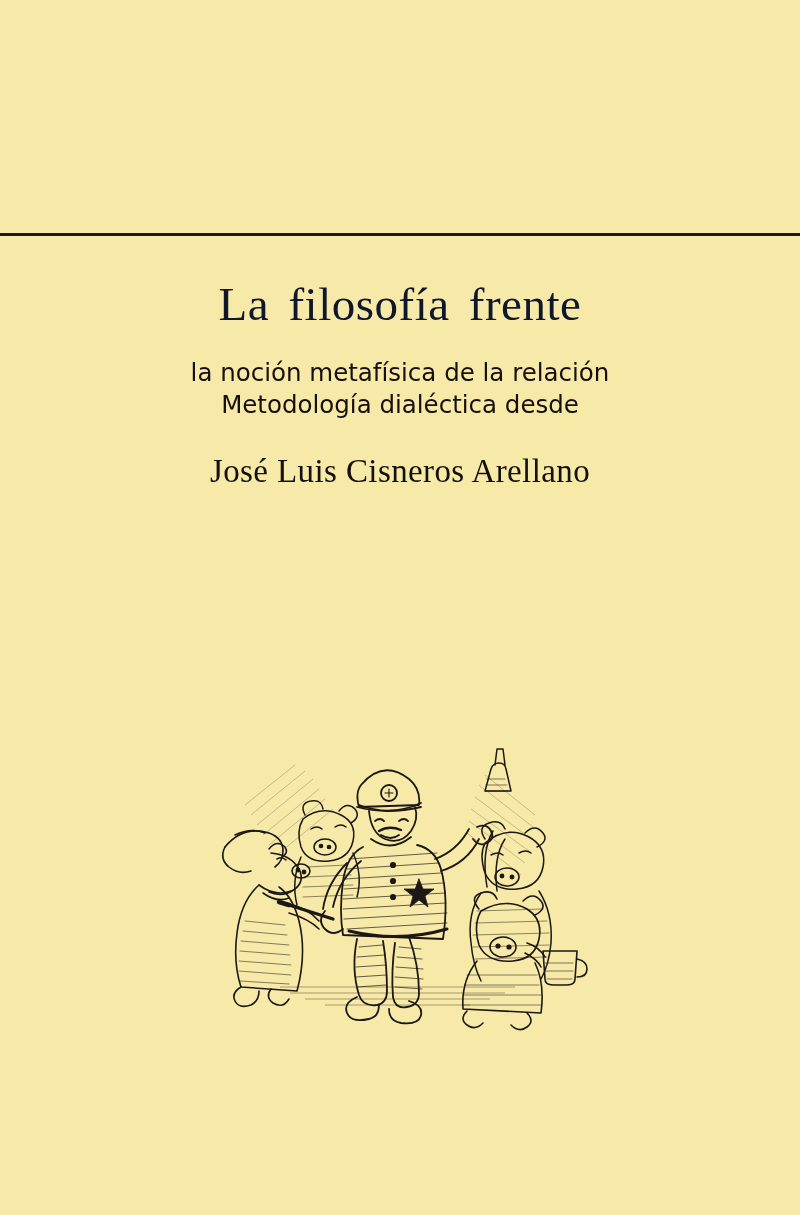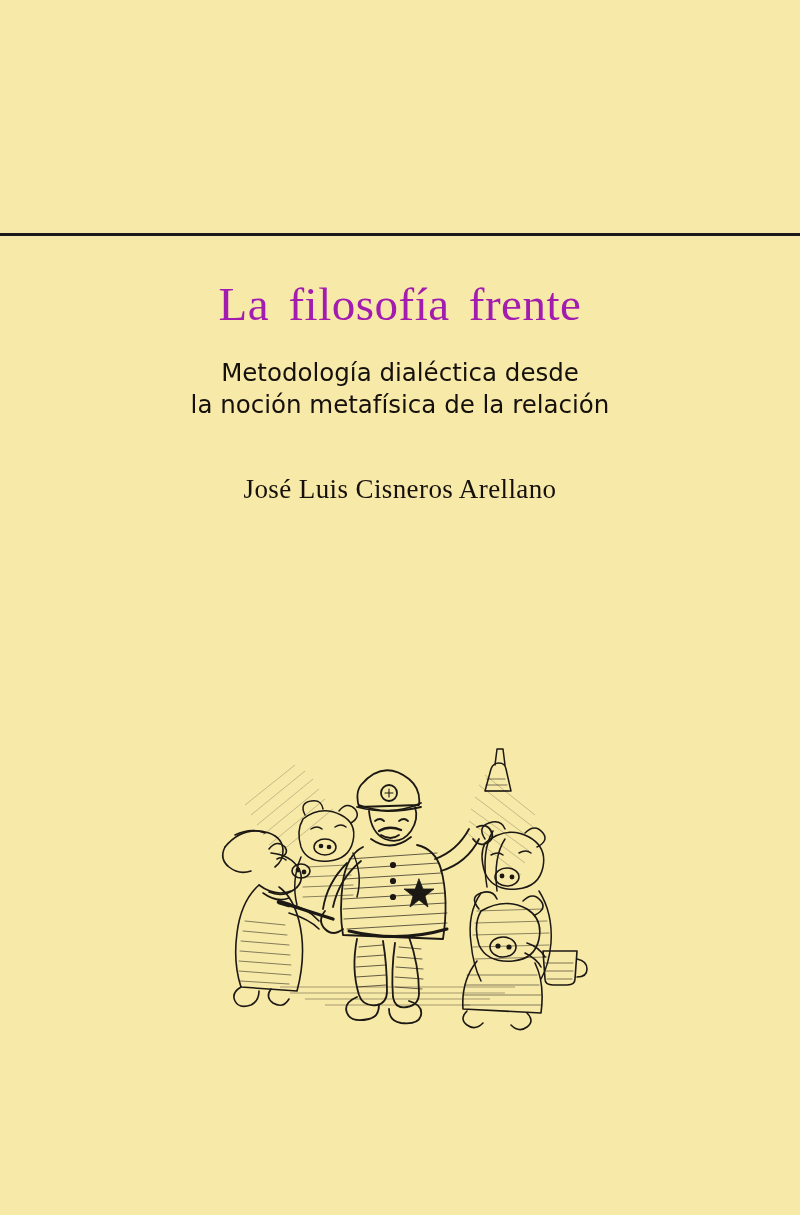--- a/index.html
+++ b/index.html
@@ -35,38 +35,38 @@
     top: 278px;
     width: 800px;
     text-align: center;
     padding: 0 60px;
     box-sizing: border-box;
   }
   .title-line {
     font-family: "Liberation Serif", serif;
     font-size: 47px;
     line-height: 1.12;
-    color: #a21caf;
+    color: #0f172a;
     letter-spacing: 0.5px;
     white-space: nowrap;
   }
   .title-line.first {
     word-spacing: 7px;
   }
   .subtitle {
     margin-top: 26px;
     font-family: "DejaVu Sans", sans-serif;
     font-size: 24.5px;
     line-height: 1.32;
     color: #15100c;
   }
   .author {
-    margin-top: 53px;
+    margin-top: 32px;
     font-family: "Liberation Serif", serif;
-    font-size: 27px;
+    font-size: 33px;
     color: #15100c;
     letter-spacing: 0.4px;
   }
   .illustration {
     position: absolute;
     left: 50%;
     top: 735px;
     transform: translateX(-50%);
     width: 430px;
     height: 300px;
@@ -81,22 +81,22 @@
 <body>
 
 <div class="cover">
 
   <div class="rule"></div>
 
   <div class="title-block">
     <div class="title-line first">La  filosofía  frente</div>
 
     <div class="subtitle">
+      <div>la noción metafísica de la relación</div>
       <div>Metodología dialéctica desde</div>
-      <div>la noción metafísica de la relación</div>
     </div>
 
     <div class="author">José Luis Cisneros Arellano</div>
   </div>
 
   <div class="illustration">
     <svg viewBox="0 0 430 300" xmlns="http://www.w3.org/2000/svg" aria-hidden="true">
       <defs>
         <g id="hatch-group"></g>
       </defs>

